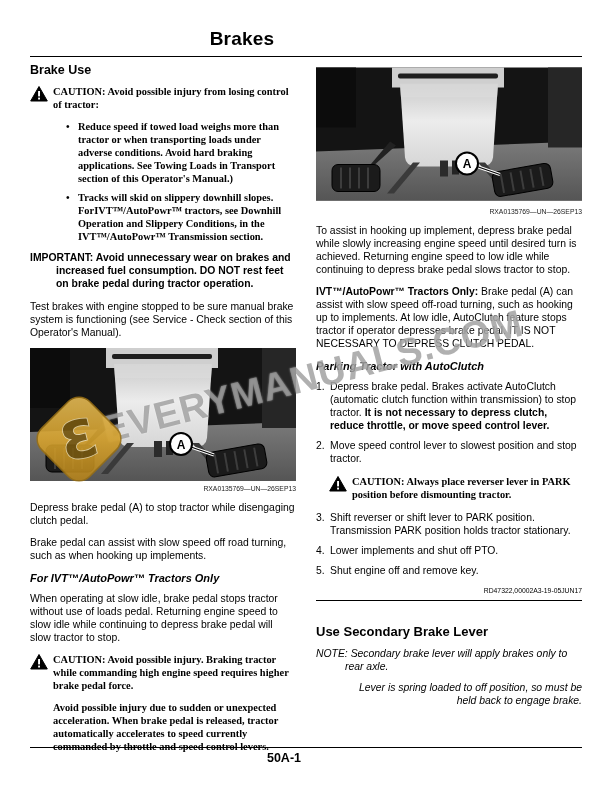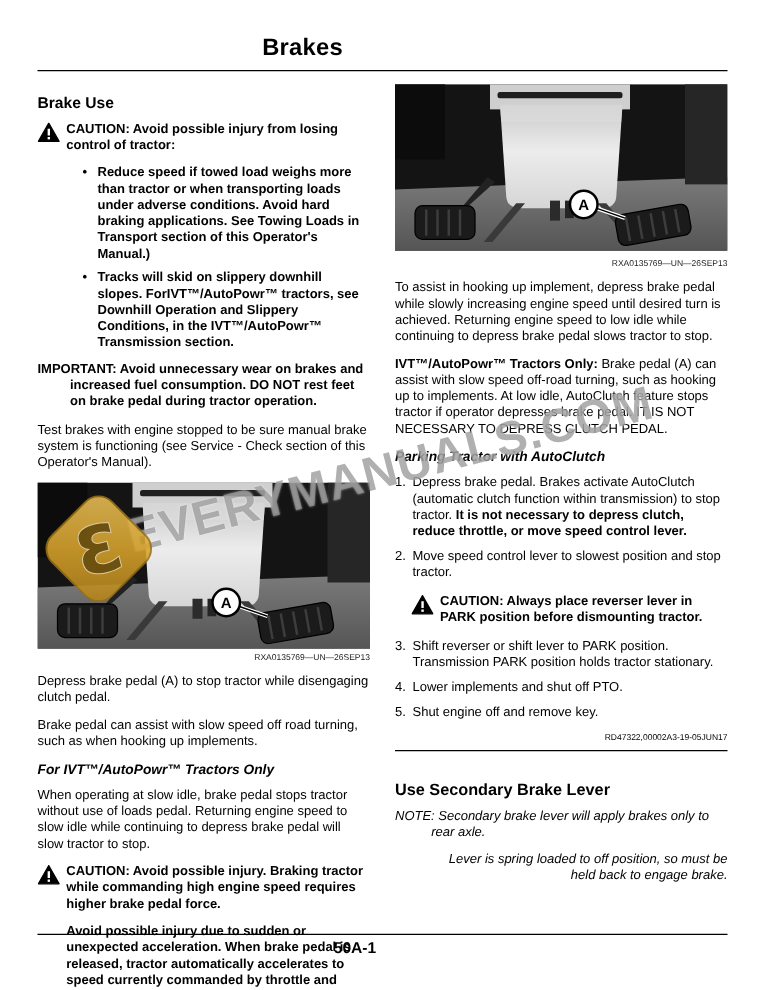--- a/index.html
+++ b/index.html
@@ -11,25 +11,25 @@
   }
   
   .title { position:absolute; top:28px; left:0; width:484px;
     text-align:center; font-size:19px; font-weight:bold; letter-spacing:0.2px; }
   .title-rule { position:absolute; top:56px; left:30px; width:552px;
     border-top:1.6px solid #000; }
   
   .col { position:absolute; width:266px; font-size:10.4px; line-height:13px; }
   .col-left { left:30px; top:64px; }
   .col-right { left:316px; top:62px; }
-  h2.sec { font-size:12.5px; font-weight:bold; margin:12px 0 8px 0; }
+  h2.sec { font-size:12.5px; font-weight:bold; margin:0 0 8px 0; }
   h3.sub { font-size:11px; font-weight:bold; margin:10px 0 7px 0;font-style:italic; }
   p.body { margin:0 0 9px 0; }
   
-  .caution { position:relative; padding-left:23px; font-weight:bold; margin:0 0 8px 0; }
+  .caution { position:relative; padding-left:23px; font-weight:bold; margin:0 0 8px 0;font-family:Liberation Serif, serif; }
   .caution .warn-icon { position:absolute; left:0; top:1px; }
   .caution p { margin:0 0 9px 0; }
   .caution ul { margin:2px 0 6px 13px; list-style:none; }
   .caution li { position:relative; padding-left:12px; margin-bottom:6px; }
   .caution li::before { content:"\2022"; position:absolute; left:0; top:0; }
   .caution-right { margin-left:13px; }
   .important { font-weight:bold; padding-left:26px; text-indent:-26px; margin:2px 0 10px 0; }
   
   figure { margin:2px 0 1px 0; }
   figure svg { display:block; }

